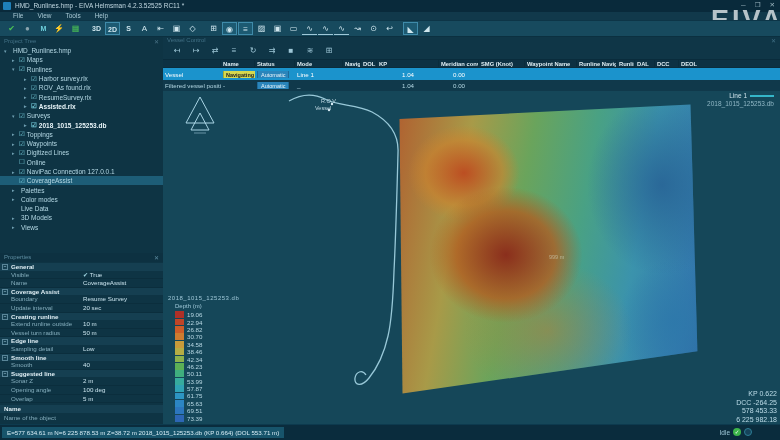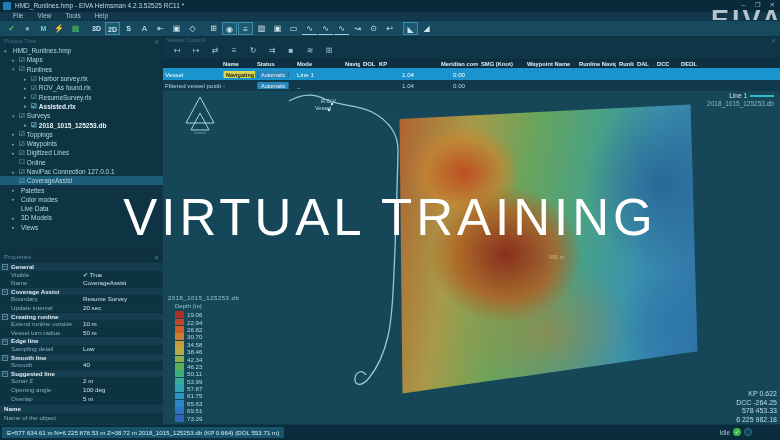--- a/index.html
+++ b/index.html
@@ -597,15 +597,14 @@
 
   <div class="statusbar">
     <span class="schip">E=577 634.61 m  N=6 225 878.53 m  Z=38.72 m  2018_1015_125253.db (KP 0.664) (DOL 553.71 m)</span>
     <span class="idle">
       <span>Idle</span>
       <span class="icircle-g">✓</span>
       <span class="icircle-d"></span>
     </span>
   </div>
 
-  <div class="vt">VIRTUAL TRAINING</div>
 
 </div>
 
 </body></html>

